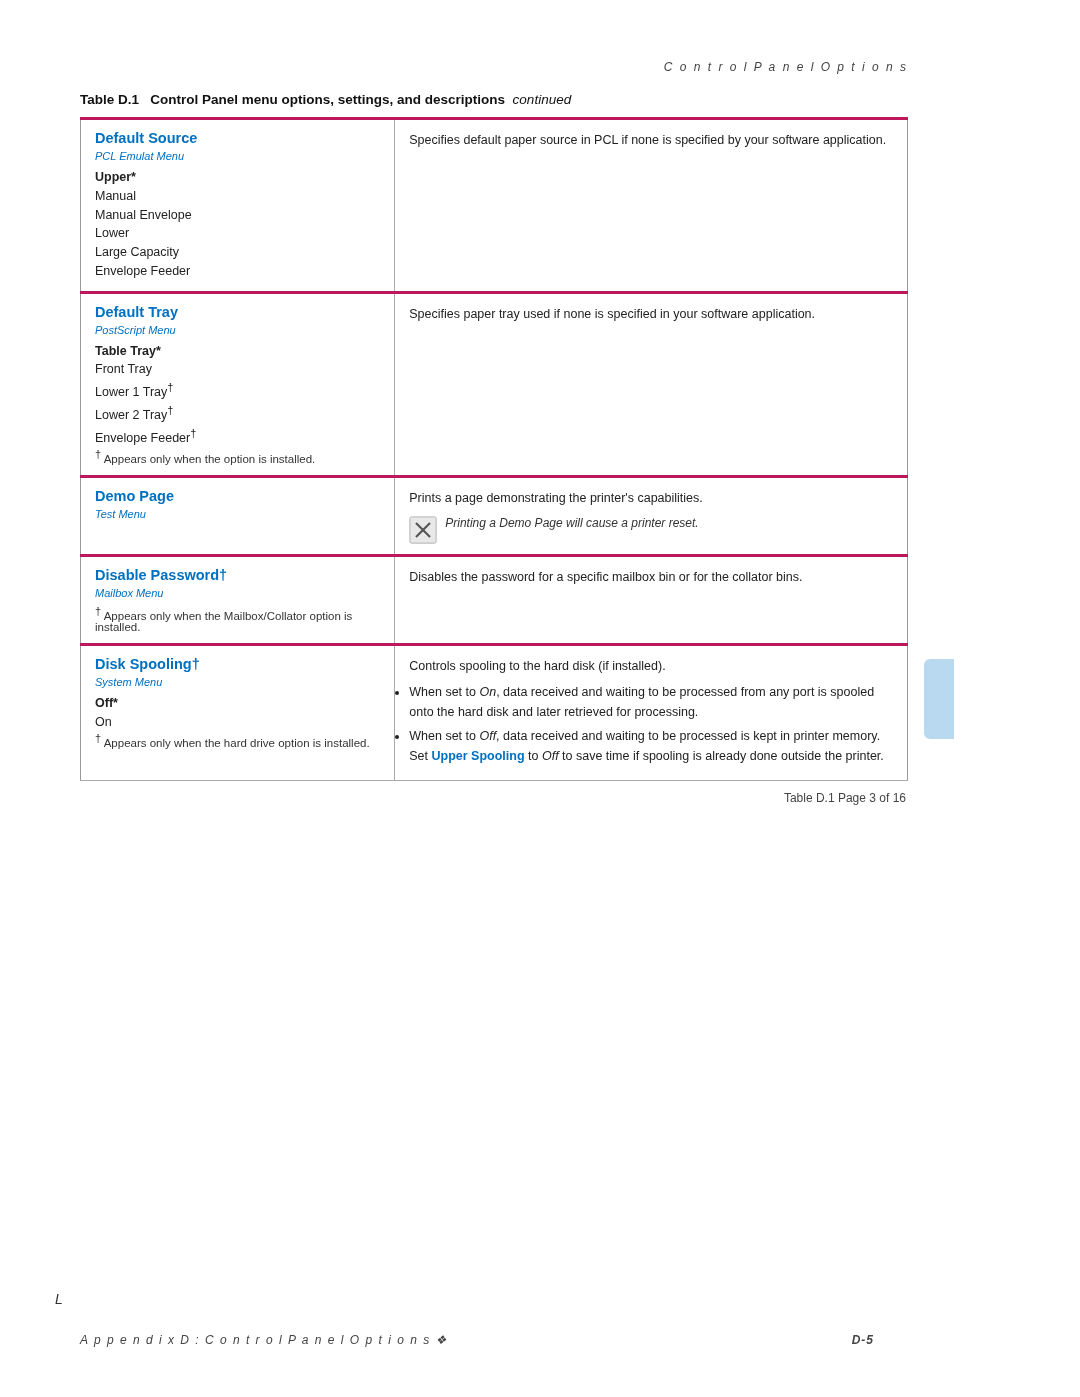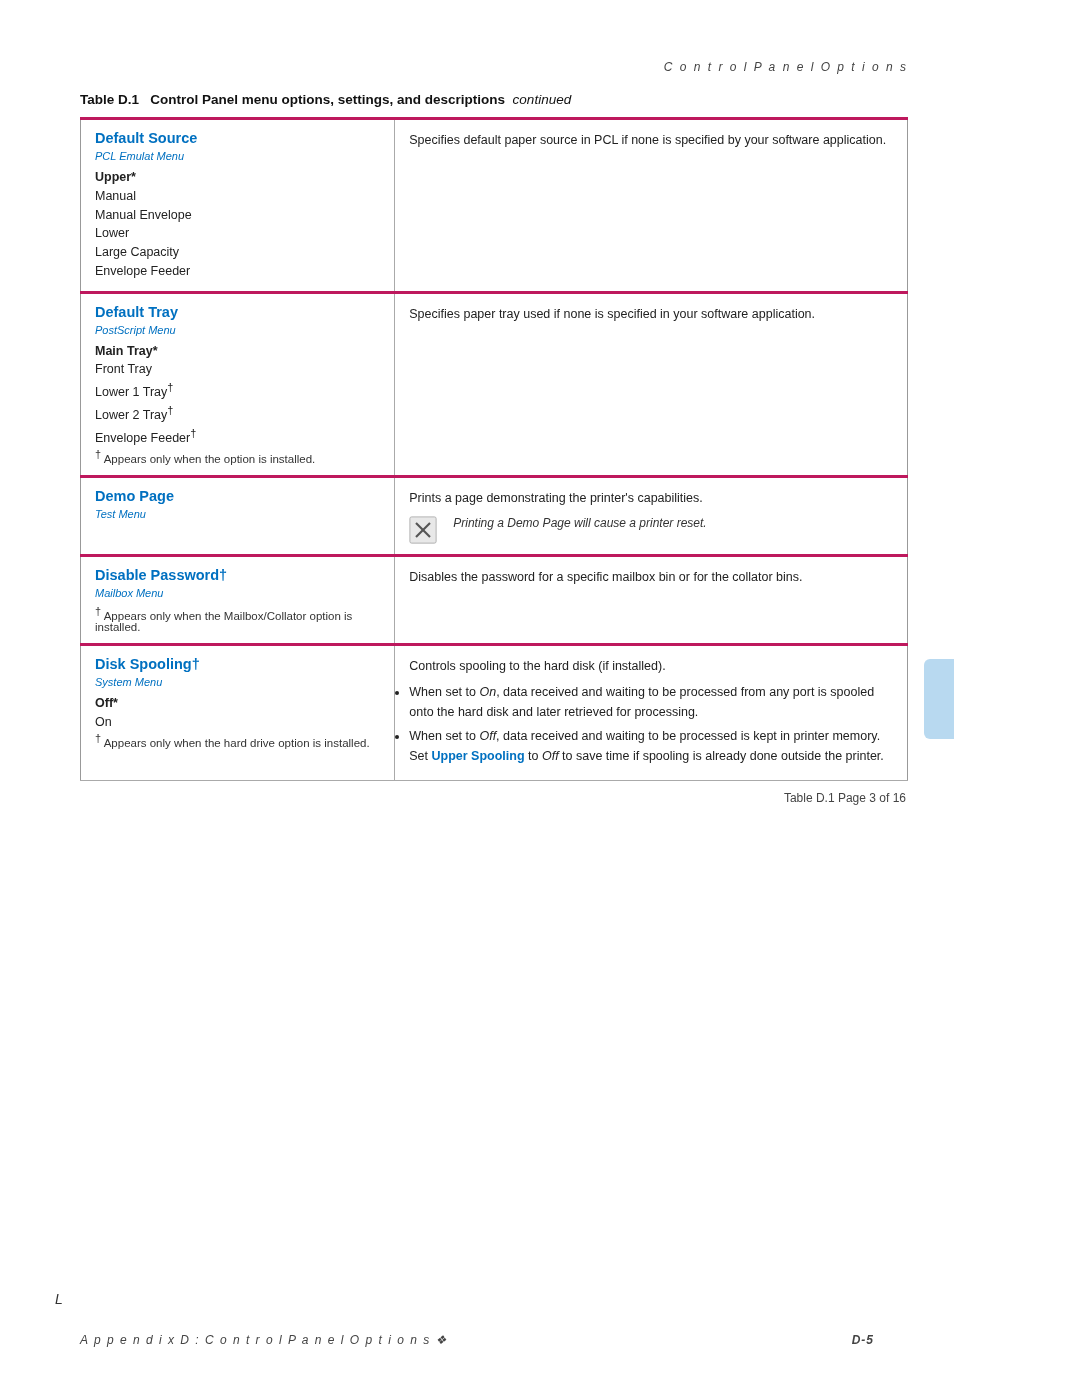--- a/index.html
+++ b/index.html
@@ -96,21 +96,21 @@
       font-size: 12px;
       color: #333;
     }
     .note-small {
       font-size: 11.5px;
       color: #333;
     }
     .warning-box {
       display: flex;
       align-items: flex-start;
-      gap: 16px;
+      gap: 8px;
       margin-top: 6px;
     }
     .warning-icon {
       width: 28px;
       height: 28px;
       flex-shrink: 0;
       margin-top: 2px;
     }
     .link-blue {
       color: #0070c0;
@@ -204,21 +204,21 @@
       <td class="desc-cell">
         <span>Specifies default paper source in PCL if none is specified by your software application.</span>
       </td>
     </tr>
 
     <tr class="section-row">
       <td>
         <div class="section-title">Default Tray</div>
         <div class="menu-name">PostScript Menu</div>
         <div class="setting-item">
-          <strong>Main Tray*</strong><br>
+          <strong>Table Tray*</strong><br>
           Front Tray<br>
           Lower 1 Tray<span class="dagger">†</span><br>
           Lower 2 Tray<span class="dagger">†</span><br>
           Envelope Feeder<span class="dagger">†</span>
         </div>
         <div class="note-small">
           <span class="dagger">†</span> Appears only when the option is installed.
         </div>
       </td>
       <td class="desc-cell">

